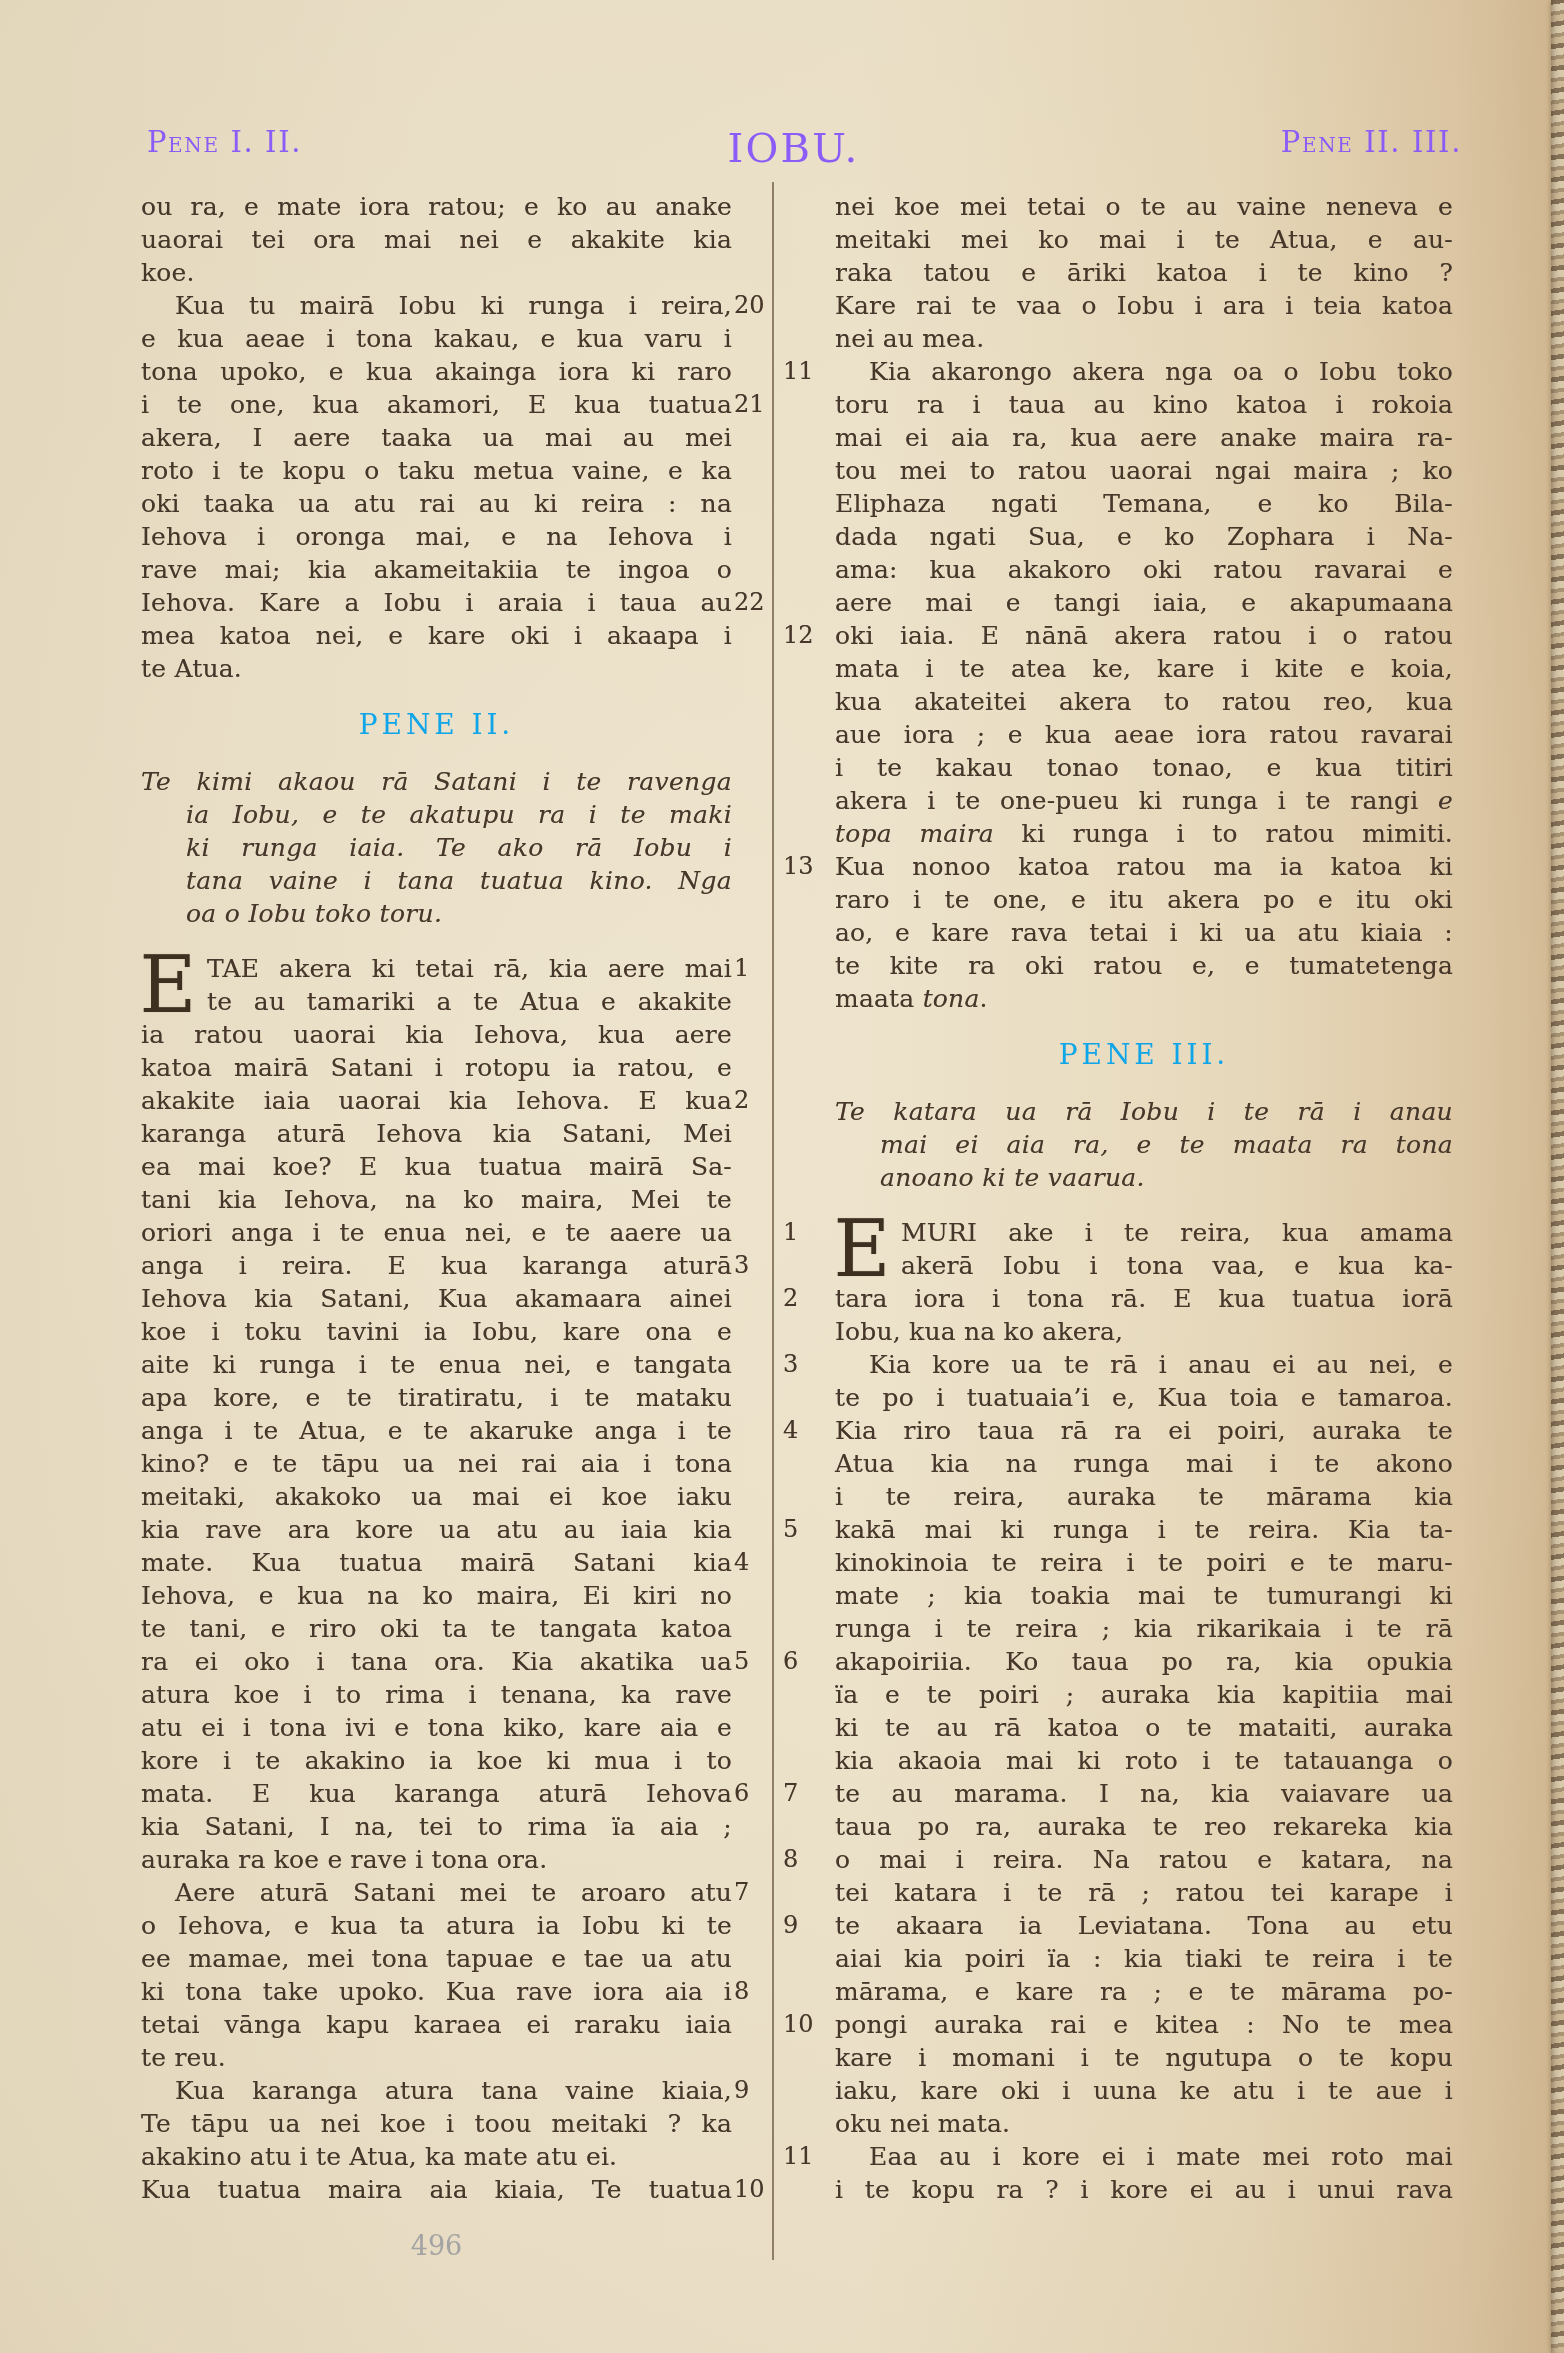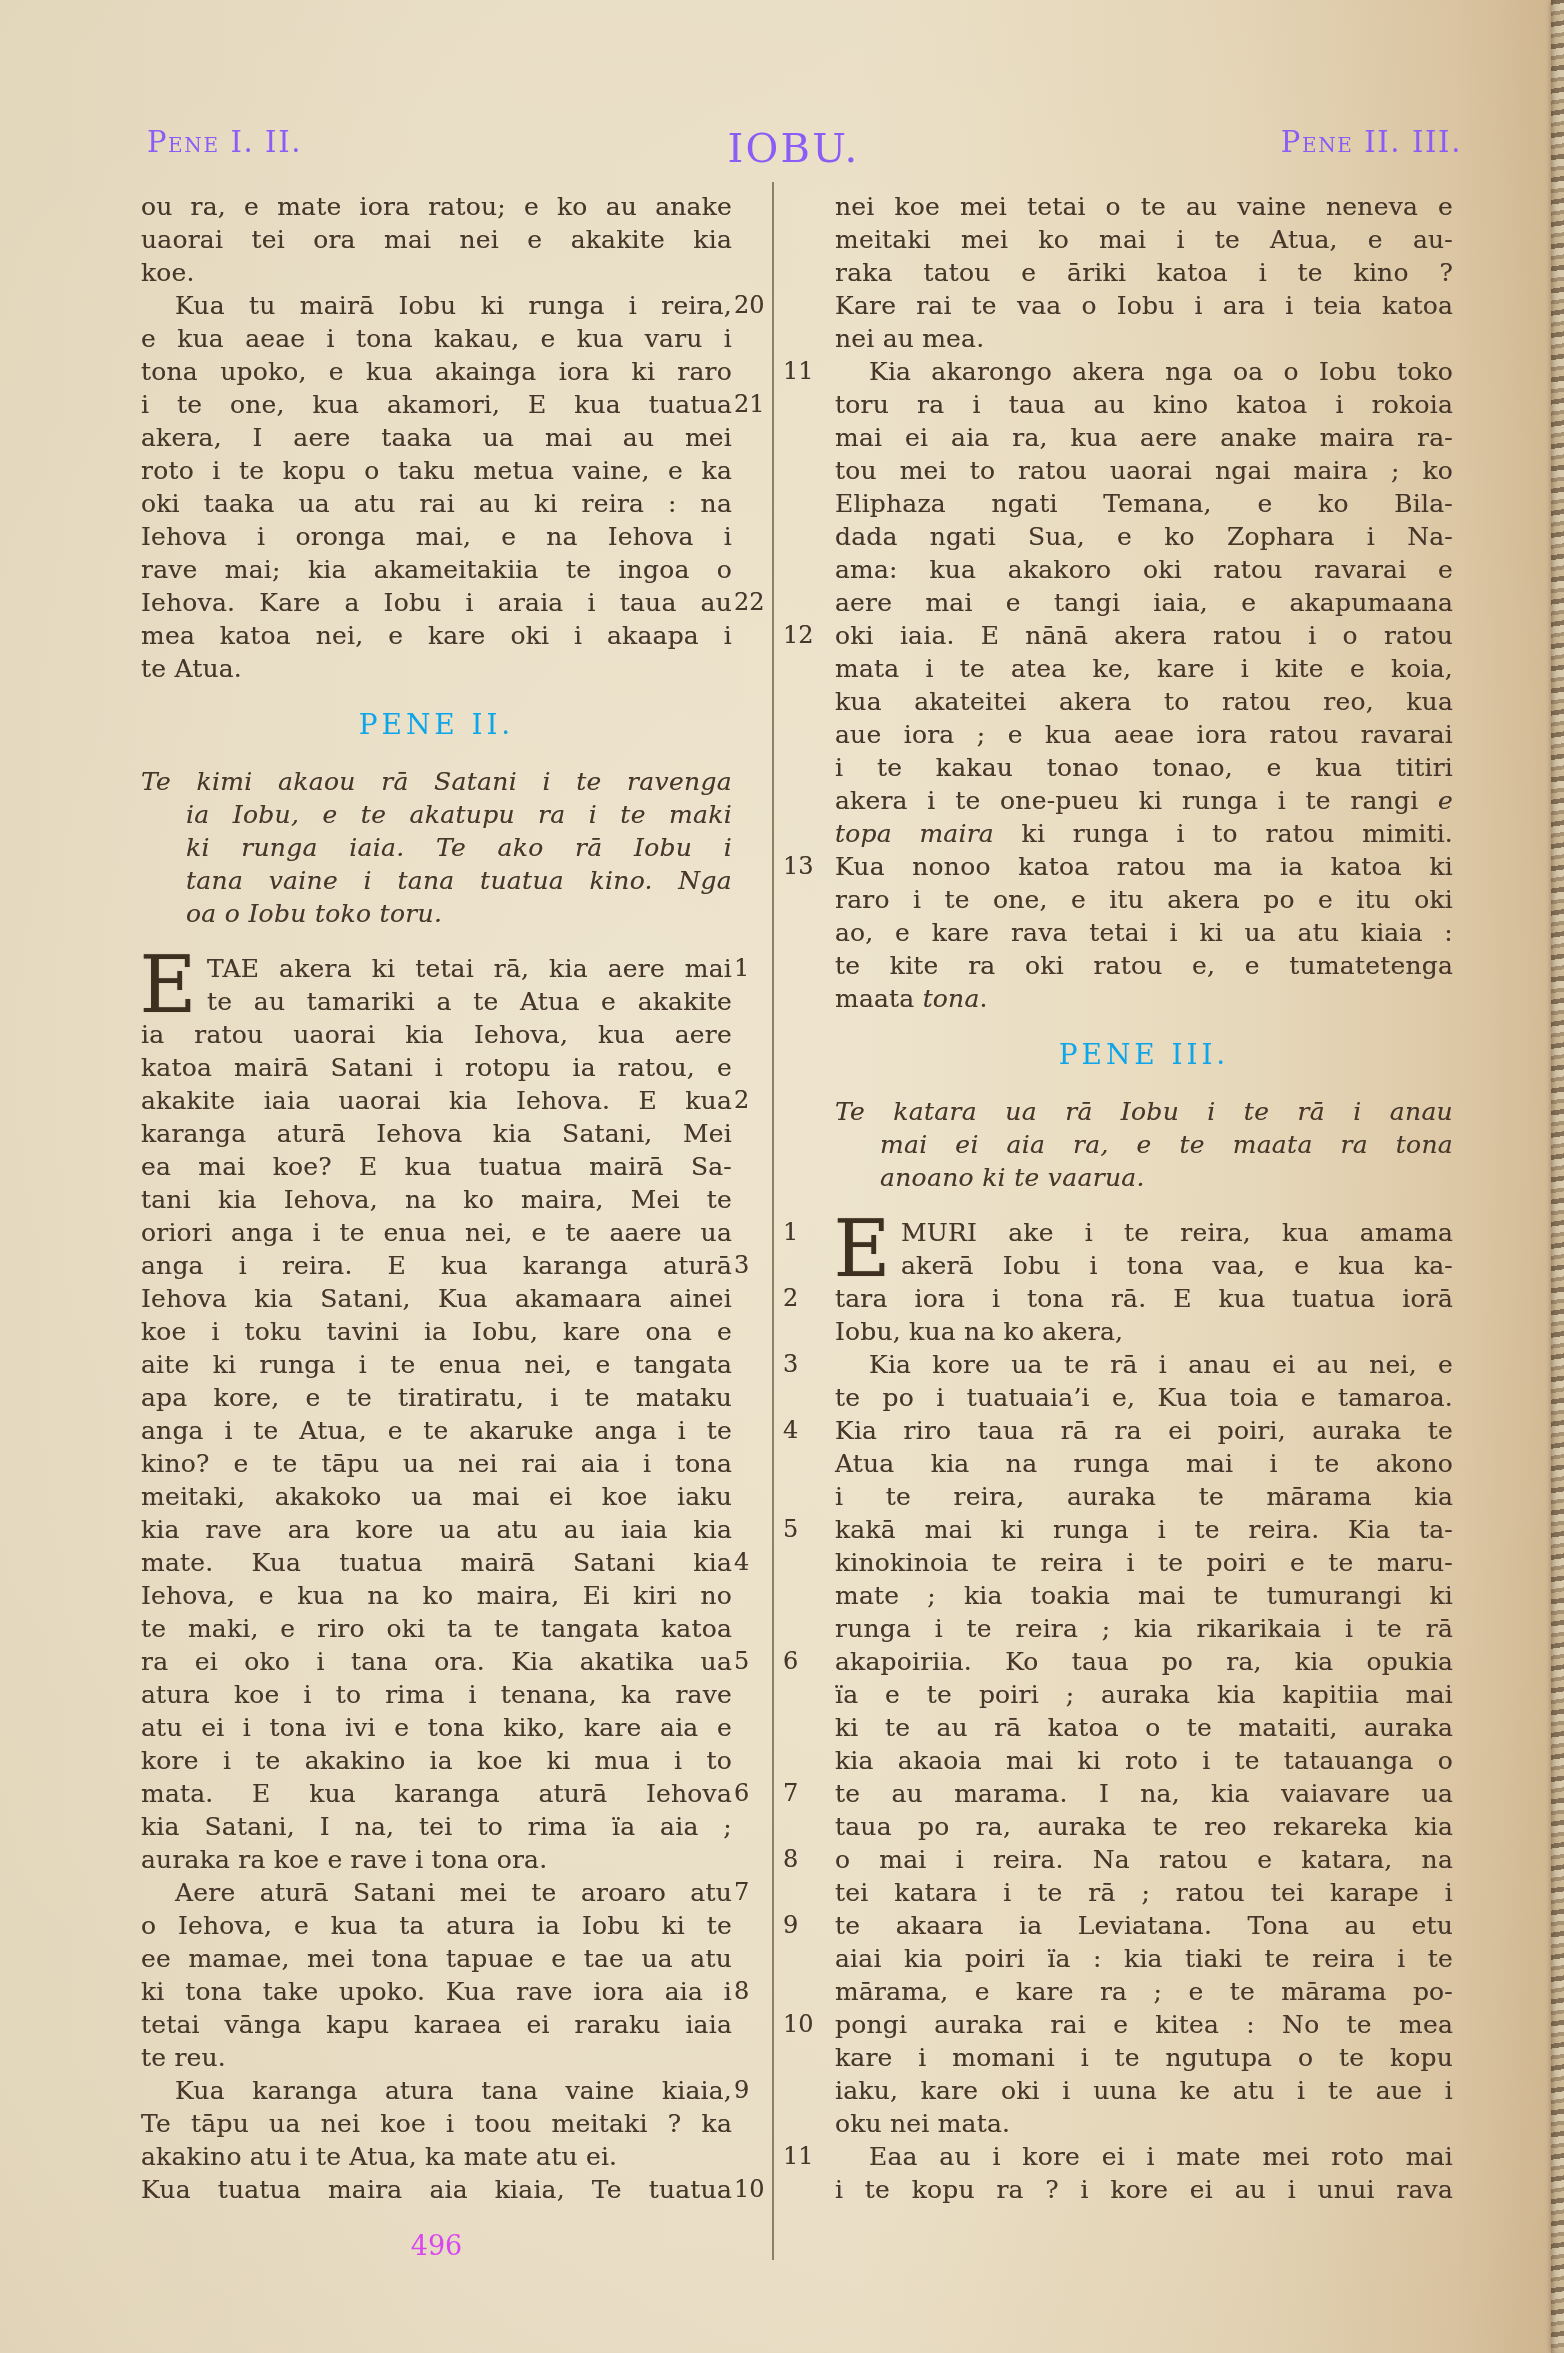--- a/index.html
+++ b/index.html
@@ -33,21 +33,21 @@
   .line.mt{margin-top:22px;}
   .line.dcpad{padding-left:66px;}
   .v{position:absolute;top:0;font-size:24px;font-style:normal;letter-spacing:0;}
   #col-left .v{right:-38px;width:36px;text-align:right;}
   #col-right .v{left:-52px;width:44px;text-align:left;}
   .dropcap{position:absolute;left:-1.6px;top:1.6px;font-size:78px;line-height:64px;color:#3e3020;
            text-shadow:0 0 0.8px rgba(62,48,32,.5);}
   .chapter-heading{margin:20.3px 0;height:39px;line-height:39px;text-align:center;
                    font-size:28px;letter-spacing:3.9px;color:#0ea5e9;}
   #page-number{position:absolute;top:2230px;left:141px;width:591px;text-align:center;
-               font-size:27px;color:#d946ef;}
+               font-size:27px;color:#a3a3a3;}
   i{font-style:italic;}
 </style>
 </head>
 <body>
 
 <div id="stage">
   <div id="paper">
     <div class="vignette"></div>
   </div>
 
@@ -92,21 +92,21 @@
       <div class="line"><span>Iehova kia Satani, Kua akamaara ainei</span></div>
       <div class="line"><span>koe i toku tavini ia Iobu, kare ona e</span></div>
       <div class="line"><span>aite ki runga i te enua nei, e tangata</span></div>
       <div class="line"><span>apa kore, e te tiratiratu, i te mataku</span></div>
       <div class="line"><span>anga i te Atua, e te akaruke anga i te</span></div>
       <div class="line"><span>kino? e te tāpu ua nei rai aia i tona</span></div>
       <div class="line"><span>meitaki, akakoko ua mai ei koe iaku</span></div>
       <div class="line"><span>kia rave ara kore ua atu au iaia kia</span></div>
       <div class="line"><span>mate. Kua tuatua mairā Satani kia</span><span class="v">4</span></div>
       <div class="line"><span>Iehova, e kua na ko maira, Ei kiri no</span></div>
-      <div class="line"><span>te maki, e riro oki ta te tangata katoa</span></div>
+      <div class="line"><span>te tani, e riro oki ta te tangata katoa</span></div>
       <div class="line"><span>ra ei oko i tana ora. Kia akatika ua</span><span class="v">5</span></div>
       <div class="line"><span>atura koe i to rima i tenana, ka rave</span></div>
       <div class="line"><span>atu ei i tona ivi e tona kiko, kare aia e</span></div>
       <div class="line"><span>kore i te akakino ia koe ki mua i to</span></div>
       <div class="line"><span>mata. E kua karanga aturā Iehova</span><span class="v">6</span></div>
       <div class="line"><span>kia Satani, I na, tei to rima ïa aia ;</span></div>
       <div class="line nj"><span>auraka ra koe e rave i tona ora.</span></div>
       <div class="line in"><span>Aere aturā Satani mei te aroaro atu</span><span class="v">7</span></div>
       <div class="line"><span>o Iehova, e kua ta atura ia Iobu ki te</span></div>
       <div class="line"><span>ee mamae, mei tona tapuae e tae ua atu</span></div>

